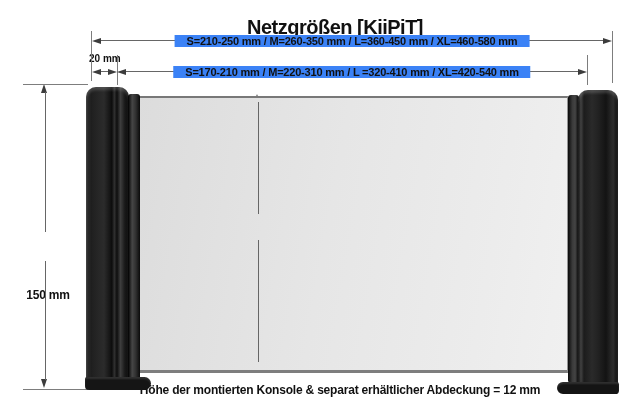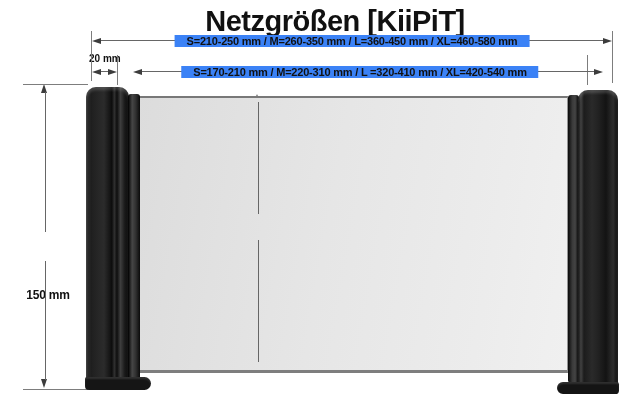--- a/index.html
+++ b/index.html
@@ -2,21 +2,21 @@
 <html><head>
 <meta charset="utf-8">
 <style>
   html,body{margin:0;padding:0;background:#fff;}
   #canvas{
     position:relative;width:640px;height:400px;background:#ffffff;overflow:hidden;
     font-family:"Liberation Sans", sans-serif;color:#111;
   }
   .abs{position:absolute;}
   
-  .title{top:5px;left:30px;width:610px;text-align:center;font-size:29px;font-weight:700;letter-spacing:-0.5px;z-index:2;}
+  .title{top:16px;left:30px;width:610px;text-align:center;font-size:20px;font-weight:700;letter-spacing:-0.5px;z-index:2;}
   .dim-text{font-size:11px;font-weight:700;white-space:nowrap;letter-spacing:-0.2px;}
   .small-text{font-size:10px;font-weight:700;white-space:nowrap;}
   .mid-text{font-size:12px;font-weight:700;white-space:nowrap;letter-spacing:-0.2px;margin-top:48px;}
   .footer{top:383px;left:130px;width:420px;text-align:center;font-size:12px;font-weight:700;letter-spacing:-0.2px;z-index:2;}
   
   .dim-h{display:flex;align-items:center;z-index:2;height:13px;}
   .dim-h .line{flex:1;height:1px;background:#666;}
   .dim-h .label{position:absolute;left:50%;top:50%;transform:translate(-50%,-50%);background:#3b82f6;padding:0 12px;}
   .vline{width:1px;background:#666;z-index:2;}
   .ext{background:#7d7d7d;z-index:2;}
@@ -83,21 +83,21 @@
     <span class="label dim-text">S=210-250 mm / M=260-350 mm / L=360-450 mm / XL=460-580 mm</span>
   </div>
 
   <div class="abs small-text" style="left:89px;top:53px;">20 mm</div>
   <div class="abs dim-h" style="left:92px;top:65px;width:25px;">
     <div class="ah ah-left"></div>
     <div class="line"></div>
     <div class="ah ah-right"></div>
   </div>
 
-  <div class="abs dim-h" style="left:117px;top:65px;width:470px;padding-left:16px;">
+  <div class="abs dim-h" style="left:117px;top:65px;width:470px;">
     <div class="ah ah-left"></div>
     <div class="line"></div>
     <div class="ah ah-right"></div>
     <span class="label dim-text">S=170-210 mm / M=220-310 mm / L =320-410 mm / XL=420-540 mm</span>
   </div>
 
   <div class="ah-up" style="left:41px;top:84px;"></div>
   <div class="abs vline" style="left:45px;top:92px;height:140px;"></div>
   <div class="abs mid-text" style="left:19px;top:240px;width:58px;text-align:center;">150 mm</div>
   <div class="abs vline" style="left:45px;top:261px;height:119px;"></div>
@@ -116,14 +116,15 @@
     <div class="left-rail"></div>
     <div class="left-foot"></div>
   </div>
 
   <div class="abs post" style="left:563px;top:89px;width:57px;height:306px;">
     <div class="right-rail"></div>
     <div class="post-body right-body"></div>
     <div class="right-foot"></div>
   </div>
 
+  <div class="abs footer">Höhe der montierten Konsole &amp; separat erhältlicher Abdeckung = 12 mm</div>
 
 </div>
 
 </body></html>

